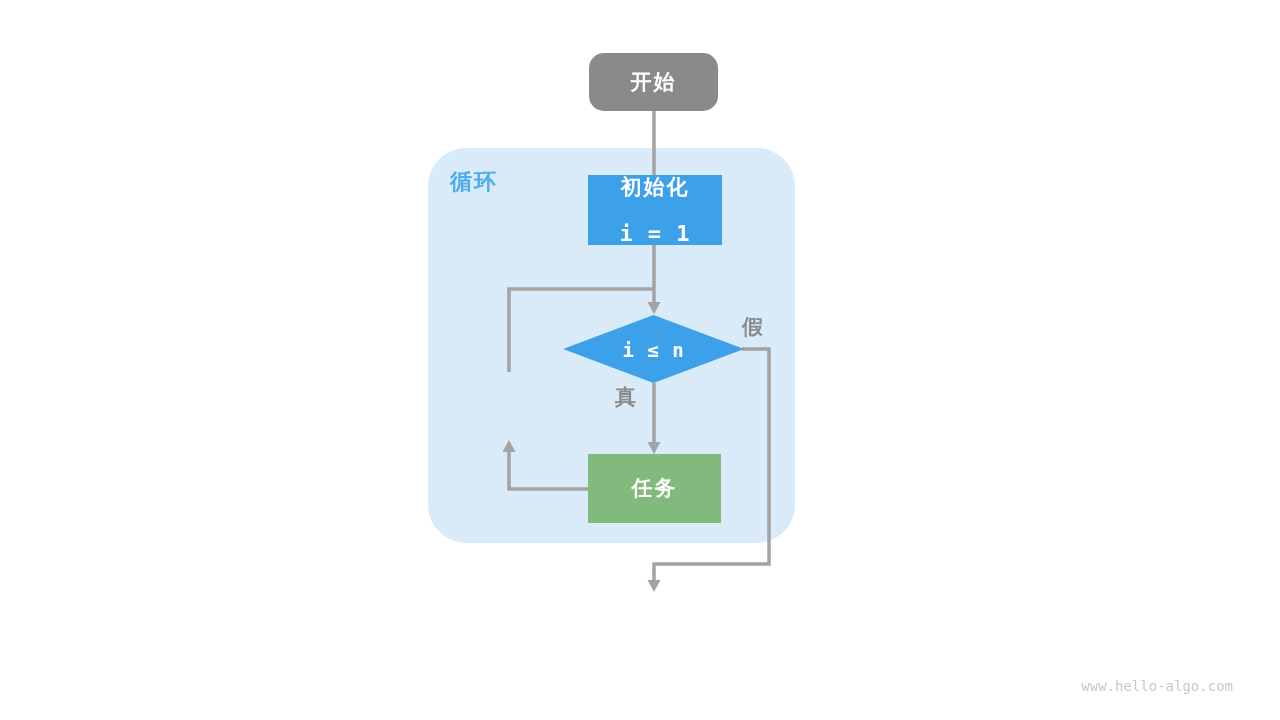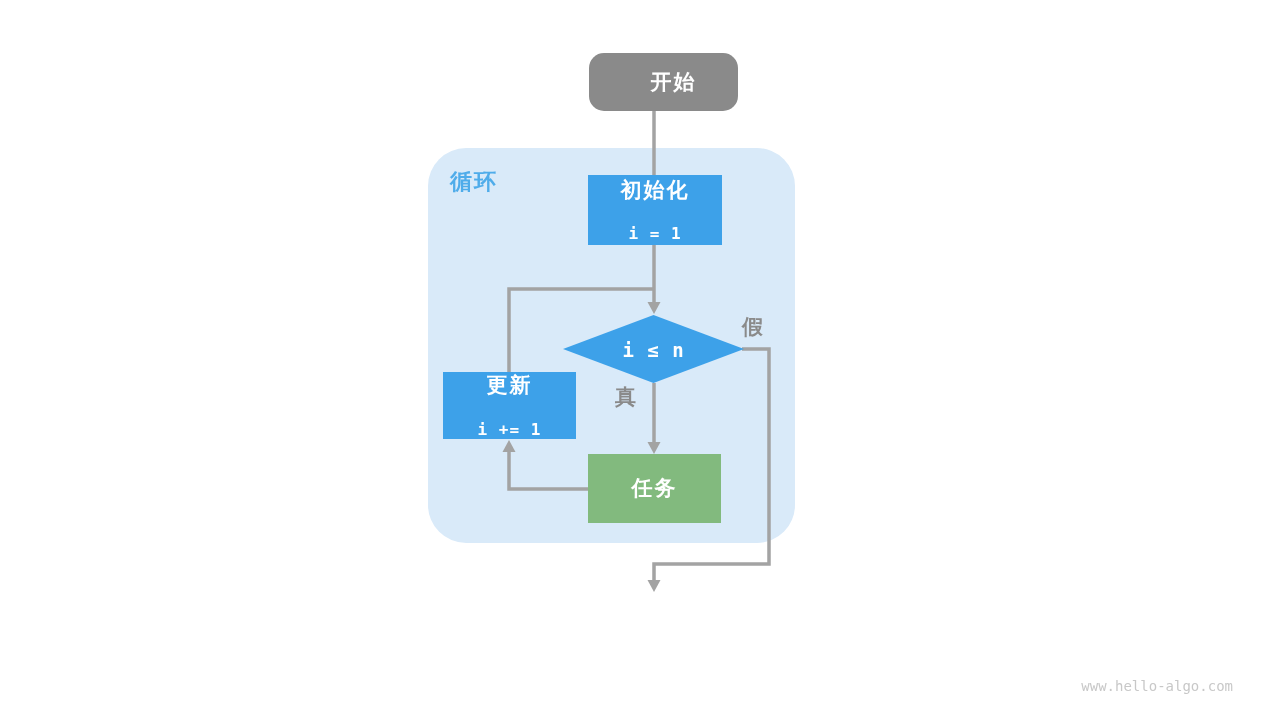--- a/index.html
+++ b/index.html
@@ -24,30 +24,30 @@
   }
 
   .edges { position: absolute; left: 0; top: 0; z-index: 2; }
 
   .node {
     position: absolute; z-index: 3;
     display: flex; flex-direction: column;
     align-items: center; justify-content: center;
     color: #ffffff; text-align: center;
   }
-  .terminal { background: #8a8a8a; border-radius: 15px; padding-left: 20px; }
+  .terminal { background: #8a8a8a; border-radius: 15px; }
   .process  { background: #3da1e9; }
   .tasknode { background: #82ba7e; }
 
   .node-label {
     font-size: 21px; font-weight: 600; letter-spacing: 2px; line-height: 1.25;
   }
   .node-code {
     font-family: "DejaVu Sans Mono", "Liberation Mono", monospace;
-    font-size: 16px; font-weight: bold; letter-spacing: 1px; margin-top: 21px;
+    font-size: 22px; font-weight: bold; letter-spacing: 1px; margin-top: 21px;
   }
 
   .diamond {
     position: absolute; left: 563px; top: 315px;
     width: 181px; height: 68px;
     background: #3da1e9;
     clip-path: polygon(50% 0, 100% 50%, 50% 100%, 0 50%);
     display: flex; align-items: center; justify-content: center;
     z-index: 3; color: #fff;
   }
@@ -103,24 +103,20 @@
 
   <div id="init" class="node process">
     <span class="node-label">初始化</span>
     <span class="node-code">i = 1</span>
   </div>
 
   <div class="diamond">
     <span class="node-code">i ≤ n</span>
   </div>
 
-  <div id="update" class="node process">
-    <span class="node-label">更新</span>
-    <span class="node-code">i += 1</span>
-  </div>
 
   <div id="task" class="node tasknode">
     <span class="node-label">任务</span>
   </div>
 
 
   <span id="true-label" class="branch-label">真</span>
   <span id="false-label" class="branch-label">假</span>
 
   <span class="watermark">www.hello-algo.com</span>

